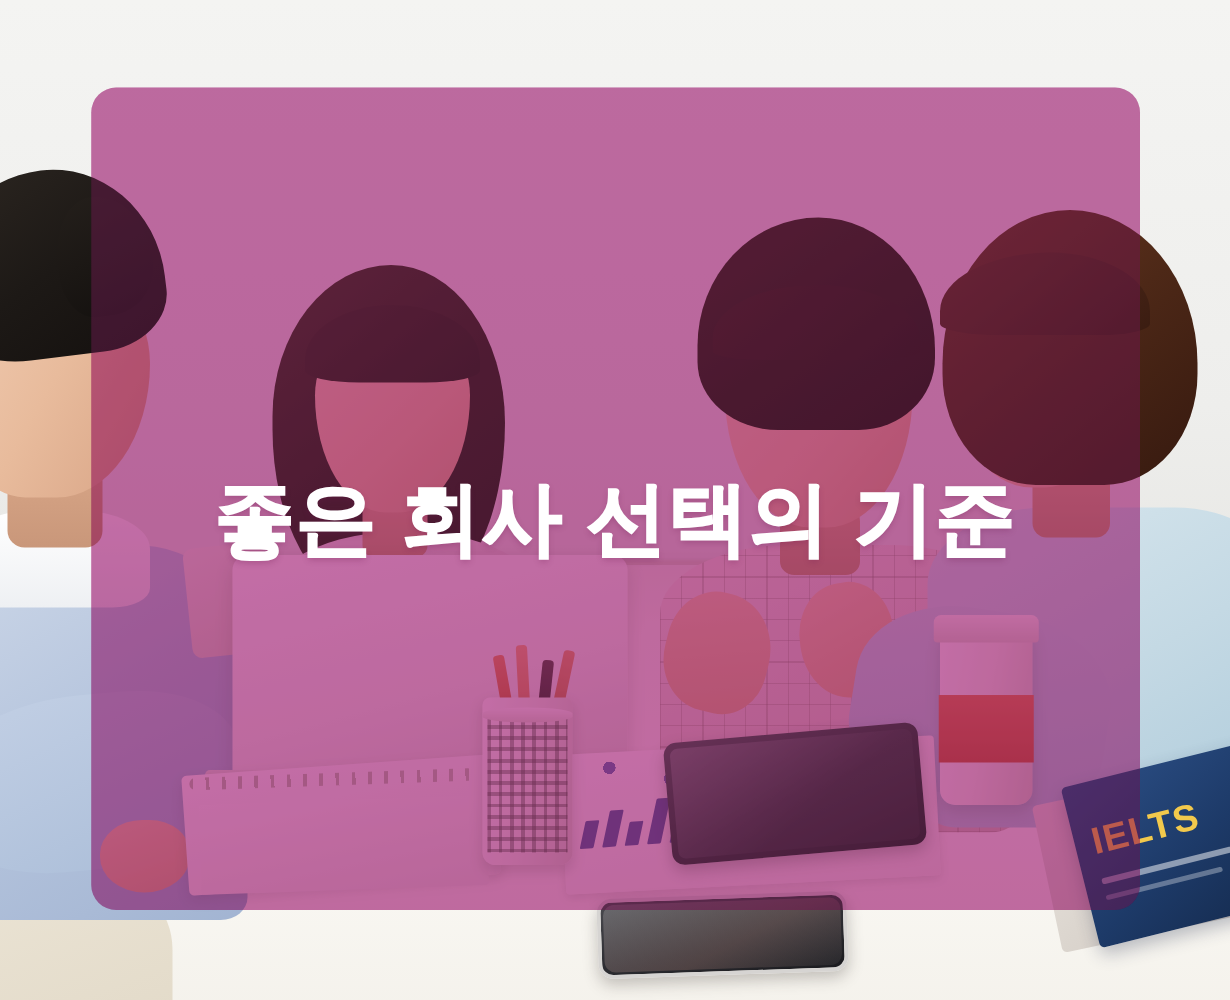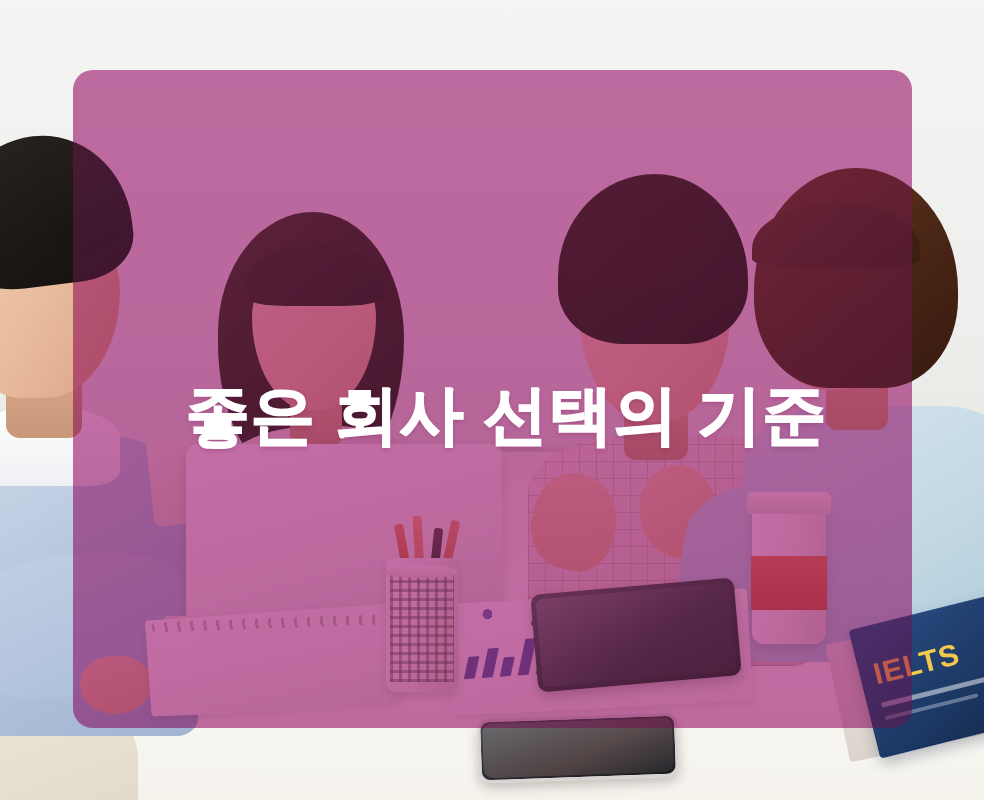--- a/index.html
+++ b/index.html
@@ -367,21 +367,21 @@
     left: 73px; top: 70px;
     width: 839px; height: 658px;
     background: #a8357f;
     opacity: .30;
     border-radius: 20px;
   }
 
   
   .headline-wrap {
     position: absolute;
-    left: 87px; top: 70px;
+    left: 73px; top: 70px;
     width: 839px; height: 669px;
     display: flex;
     align-items: center;
     justify-content: center;
     pointer-events: none;
   }
   .headline {
     margin: 0;
     margin-top: 22px;
     color: #ffffff;

